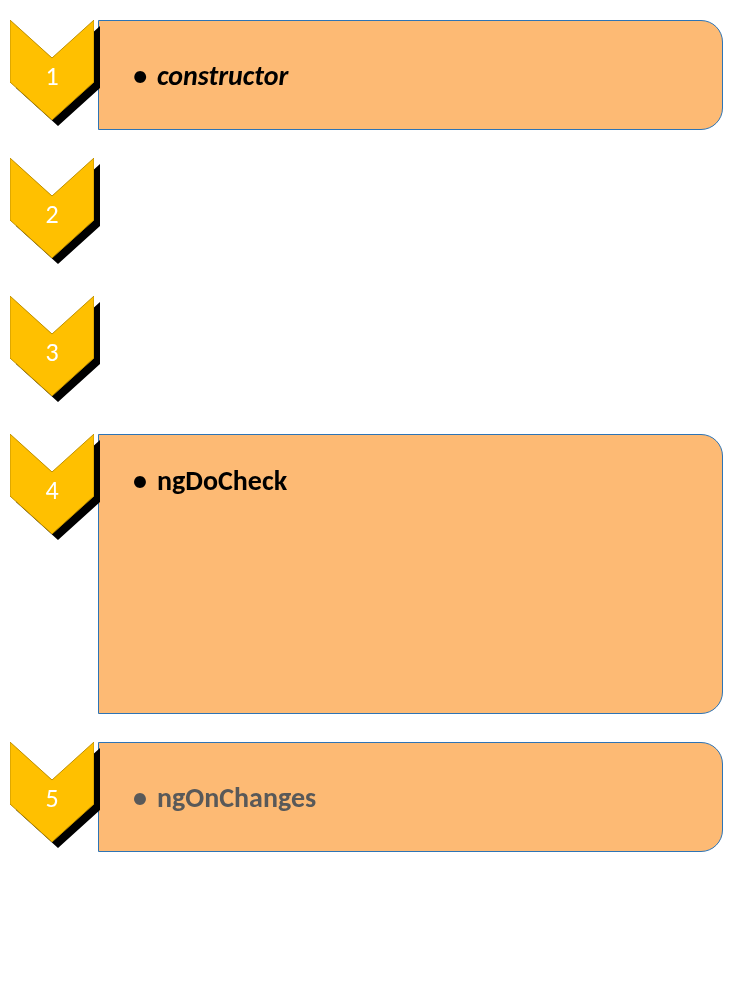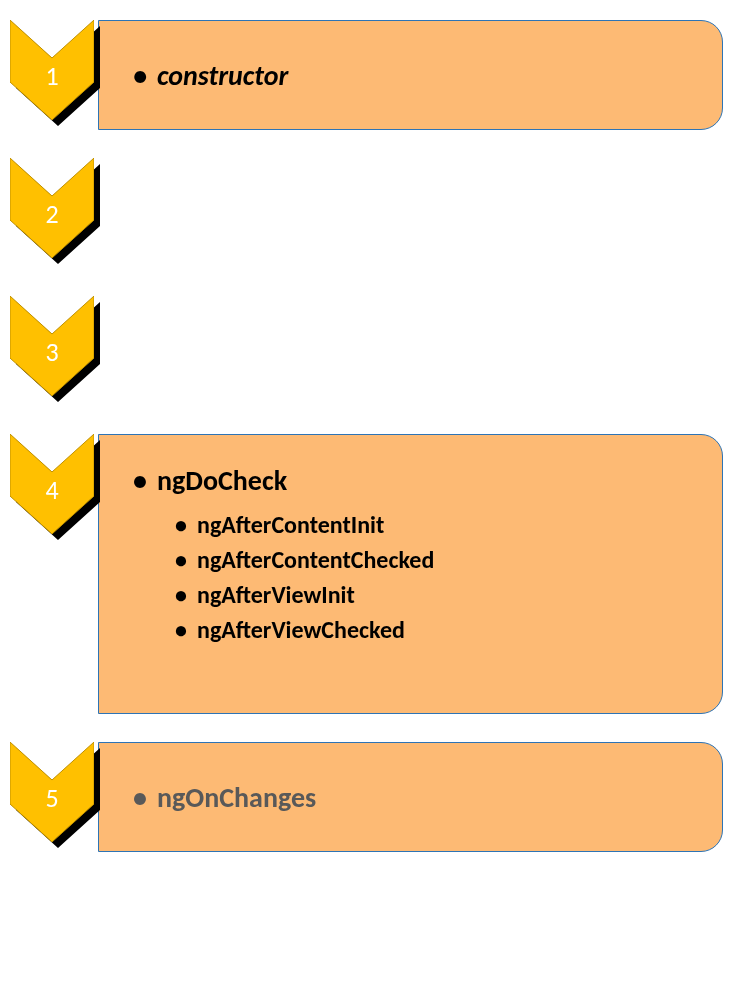--- a/index.html
+++ b/index.html
@@ -163,26 +163,20 @@
     </svg>
     <svg class="chevron" viewBox="0 0 84 100">
       <path d="M0 0 L42 38 L84 0 L84 62 L42 100 L0 62 Z"></path>
     </svg>
     <div class="chevron-num">4</div>
   </div>
   <div class="content-box tall">
     <ul class="main-list">
       <li>
         <span>ngDoCheck</span>
-        <ul class="sub-list">
-          <li>ngAfterContentInit</li>
-          <li>ngAfterContentChecked</li>
-          <li>ngAfterViewInit</li>
-          <li>ngAfterViewChecked</li>
-        </ul>
       </li>
     </ul>
   </div>
 </div>
 
 <div class="row">
   <div class="chevron-wrap">
     <svg class="chevron-shadow" viewBox="0 0 84 100">
       <path d="M0 0 L84 0 L84 62 L42 100 L0 62 Z M0 0 L42 38 L84 0"></path>
     </svg>

